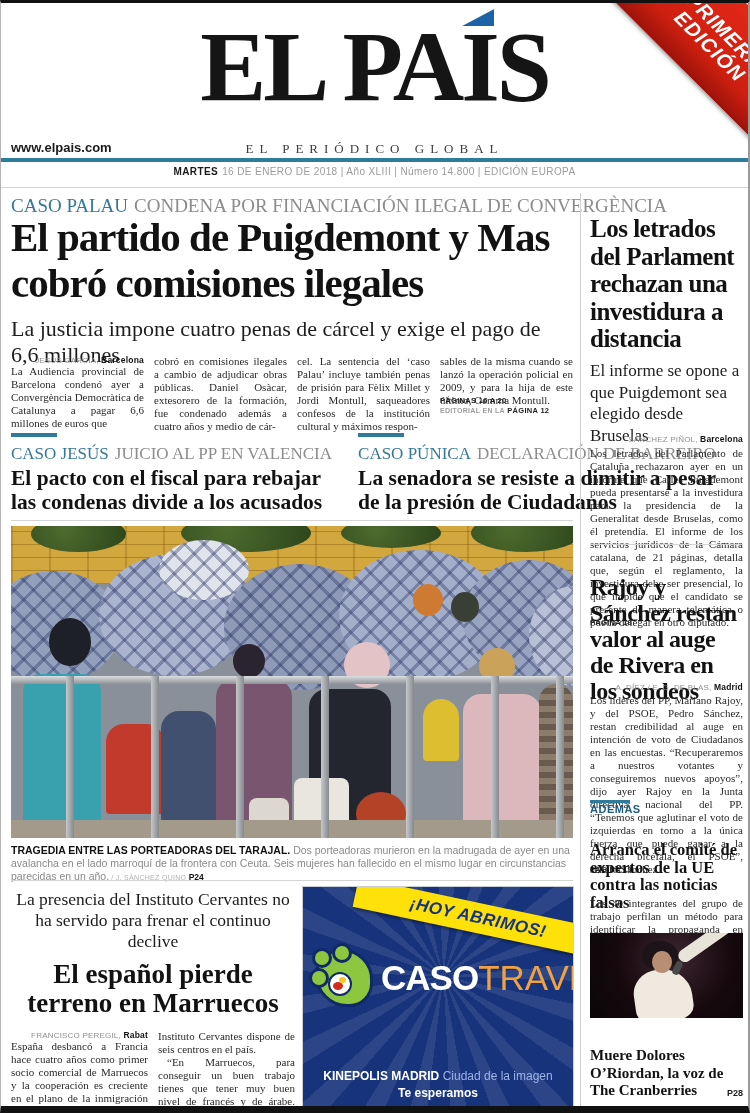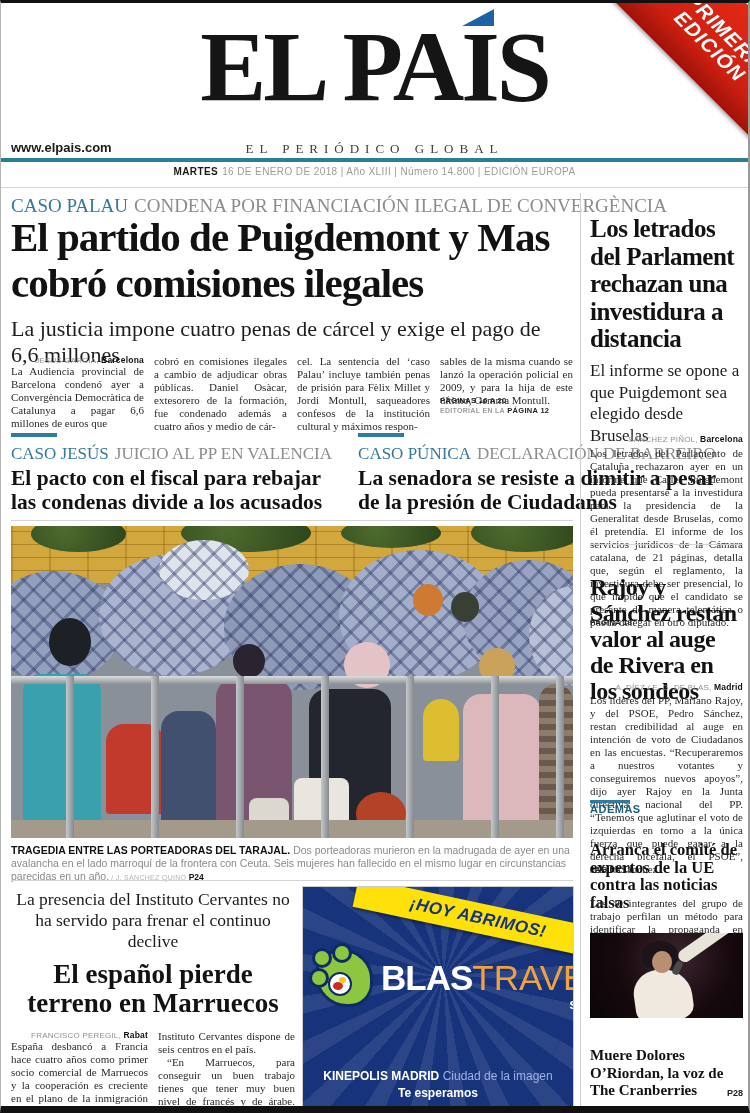--- a/index.html
+++ b/index.html
@@ -272,21 +272,21 @@
     <div class="ad-logo">
       <div class="mascot">
         <div class="f1"></div>
         <div class="f2"></div>
         <div class="f3"></div>
         <div class="eye">
             <div class="red"></div>
             <div class="yel"></div>
           </div>
       </div>
-      <div class="ad-word"><span class="ad-logi">BLAS</span><span class="ad-travel">TRAVEL</span><span class="ad-store">store</span></div>
+      <div class="ad-word"><span class="ad-logi">CASO</span><span class="ad-travel">TRAVEL</span><span class="ad-store">store</span></div>
     </div>
     <div class="ad-kine"><b>KINEPOLIS MADRID</b><span> Ciudad de la imagen</span></div>
     <div class="ad-wait">Te esperamos</div>
   </div>
 
   <div class="abs col-divider"></div>
 
   <div class="abs rc rc-headline rc1-headline">Los letrados del Parlament rechazan una investidura a distancia</div>
   <div class="abs rc rc1-subhead">El informe se opone a que Puigdemont sea elegido desde Bruselas</div>
   <div class="abs rc rc1-byline byline sans"><span>SÁNCHEZ PIÑOL,</span> <b>Barcelona</b></div>

